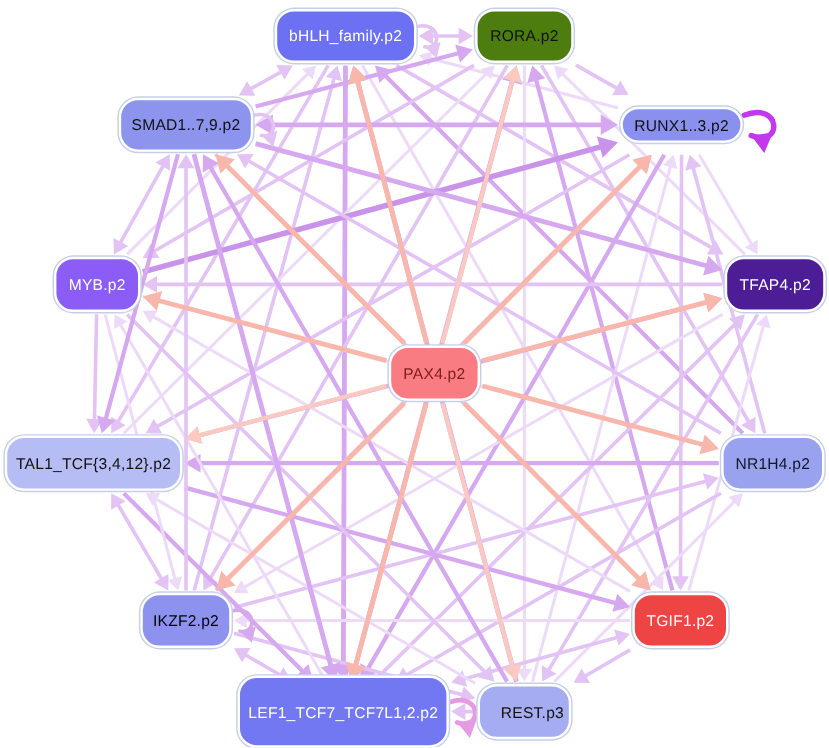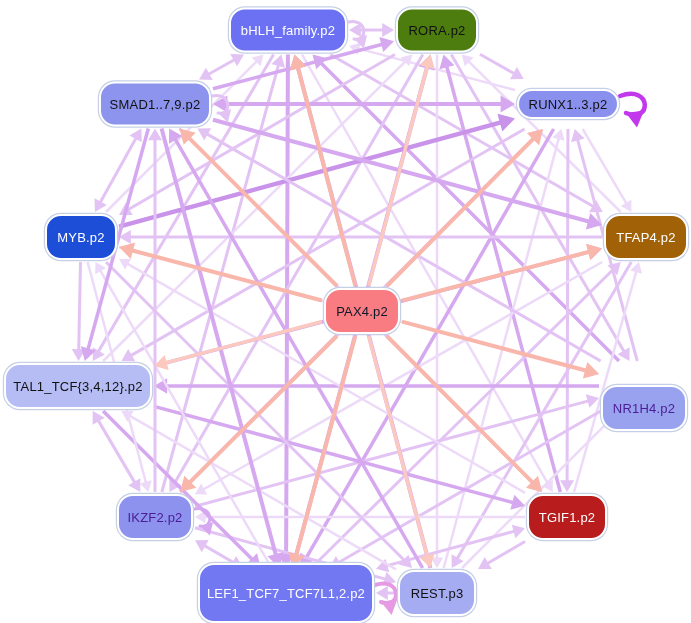--- a/index.html
+++ b/index.html
@@ -215,41 +215,41 @@
       </div>
       <div class="node" style="left: 437px; top: 30px; width: 82px; height: 45px; background: #4d7c0f; color: rgb(17, 17, 17);">
         <span>RORA.p2</span>
       </div>
       <div class="node" style="left: 155px; top: 104px; width: 112px; height: 45px; background: rgb(140, 148, 238); color: rgb(17, 17, 17); justify-content: center;">
         <span>SMAD1..7,9.p2</span>
       </div>
       <div class="node" style="left: 568px; top: 104px; width: 102px; height: 30px; background: rgb(138, 144, 238); color: rgb(17, 17, 17);">
         <span>RUNX1..3.p2</span>
       </div>
-      <div class="node" style="left: 81px; top: 237px; width: 72px; height: 46px; background: #1d4ed8; color: rgb(255, 255, 255);">
+      <div class="node" style="left: 81px; top: 237px; width: 72px; height: 46px; background: #8b5cf6; color: rgb(255, 255, 255);">
         <span>MYB.p2</span>
       </div>
-      <div class="node" style="left: 646px; top: 237px; width: 84px; height: 46px; background: #a16207; color: rgb(255, 255, 255);">
+      <div class="node" style="left: 646px; top: 237px; width: 84px; height: 46px; background: #4c1d95; color: rgb(255, 255, 255);">
         <span>TFAP4.p2</span>
       </div>
-      <div class="node" style="left: 362px; top: 311px; width: 76px; height: 46px; background: rgb(248, 124, 129); color: #0f172a;">
+      <div class="node" style="left: 362px; top: 311px; width: 76px; height: 46px; background: rgb(248, 124, 129); color: #7f1d1d;">
         <span>PAX4.p2</span>
       </div>
       <div class="node" style="left: 78px; top: 386px; width: 148px; height: 46px; background: rgb(182, 189, 244); color: rgb(17, 17, 17);">
         <span>TAL1_TCF{3,4,12}.p2</span>
       </div>
-      <div class="node" style="left: 644px; top: 408px; width: 86px; height: 46px; background: rgb(153, 162, 239); color: #4c1d95;">
+      <div class="node" style="left: 644px; top: 386px; width: 86px; height: 46px; background: rgb(153, 162, 239); color: #0f172a;">
         <span>NR1H4.p2</span>
       </div>
-      <div class="node" style="left: 155px; top: 517px; width: 76px; height: 46px; background: rgb(140, 146, 238); color: #4c1d95; text-align: center;">
+      <div class="node" style="left: 155px; top: 517px; width: 76px; height: 46px; background: rgb(140, 146, 238); color: #000000; text-align: center;">
         <span>IKZF2.p2</span>
       </div>
-      <div class="node" style="left: 567px; top: 517px; width: 80px; height: 46px; background: #b91c1c; color: rgb(255, 255, 255);">
+      <div class="node" style="left: 567px; top: 517px; width: 80px; height: 46px; background: #ef4444; color: rgb(255, 255, 255);">
         <span>TGIF1.p2</span>
       </div>
       <div class="node" style="left: 286px; top: 593px; width: 176px; height: 60px; background: rgb(114, 120, 242); color: rgb(255, 255, 255);">
         <span>LEF1_TCF7_TCF7L1,2.p2</span>
       </div>
-      <div class="node" style="left: 437px; top: 593px; width: 78px; height: 46px; background: rgb(166, 172, 242); color: rgb(17, 17, 17);">
+      <div class="node" style="left: 437px; top: 593px; width: 78px; height: 46px; background: rgb(166, 172, 242); color: rgb(17, 17, 17); justify-content: flex-end;">
         <span>REST.p3</span>
       </div>
     </div>
 </div>
 
 </body></html>

